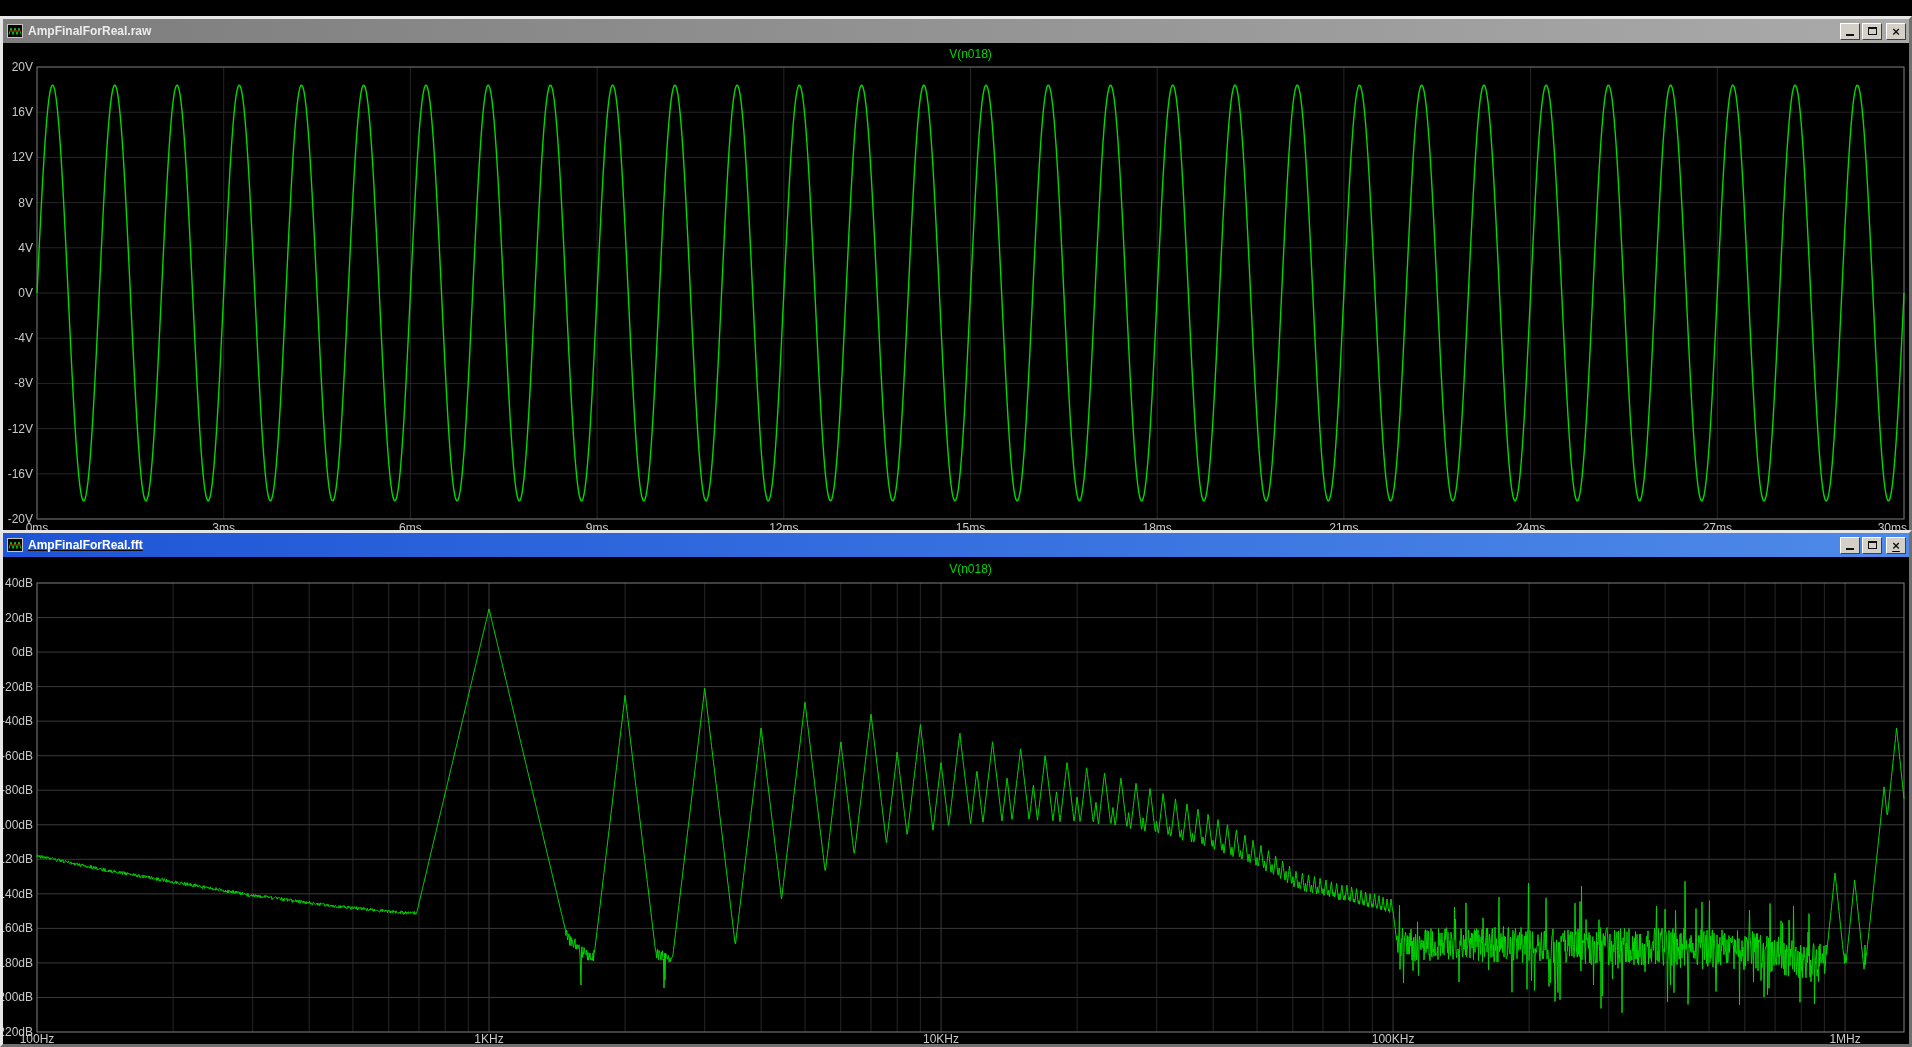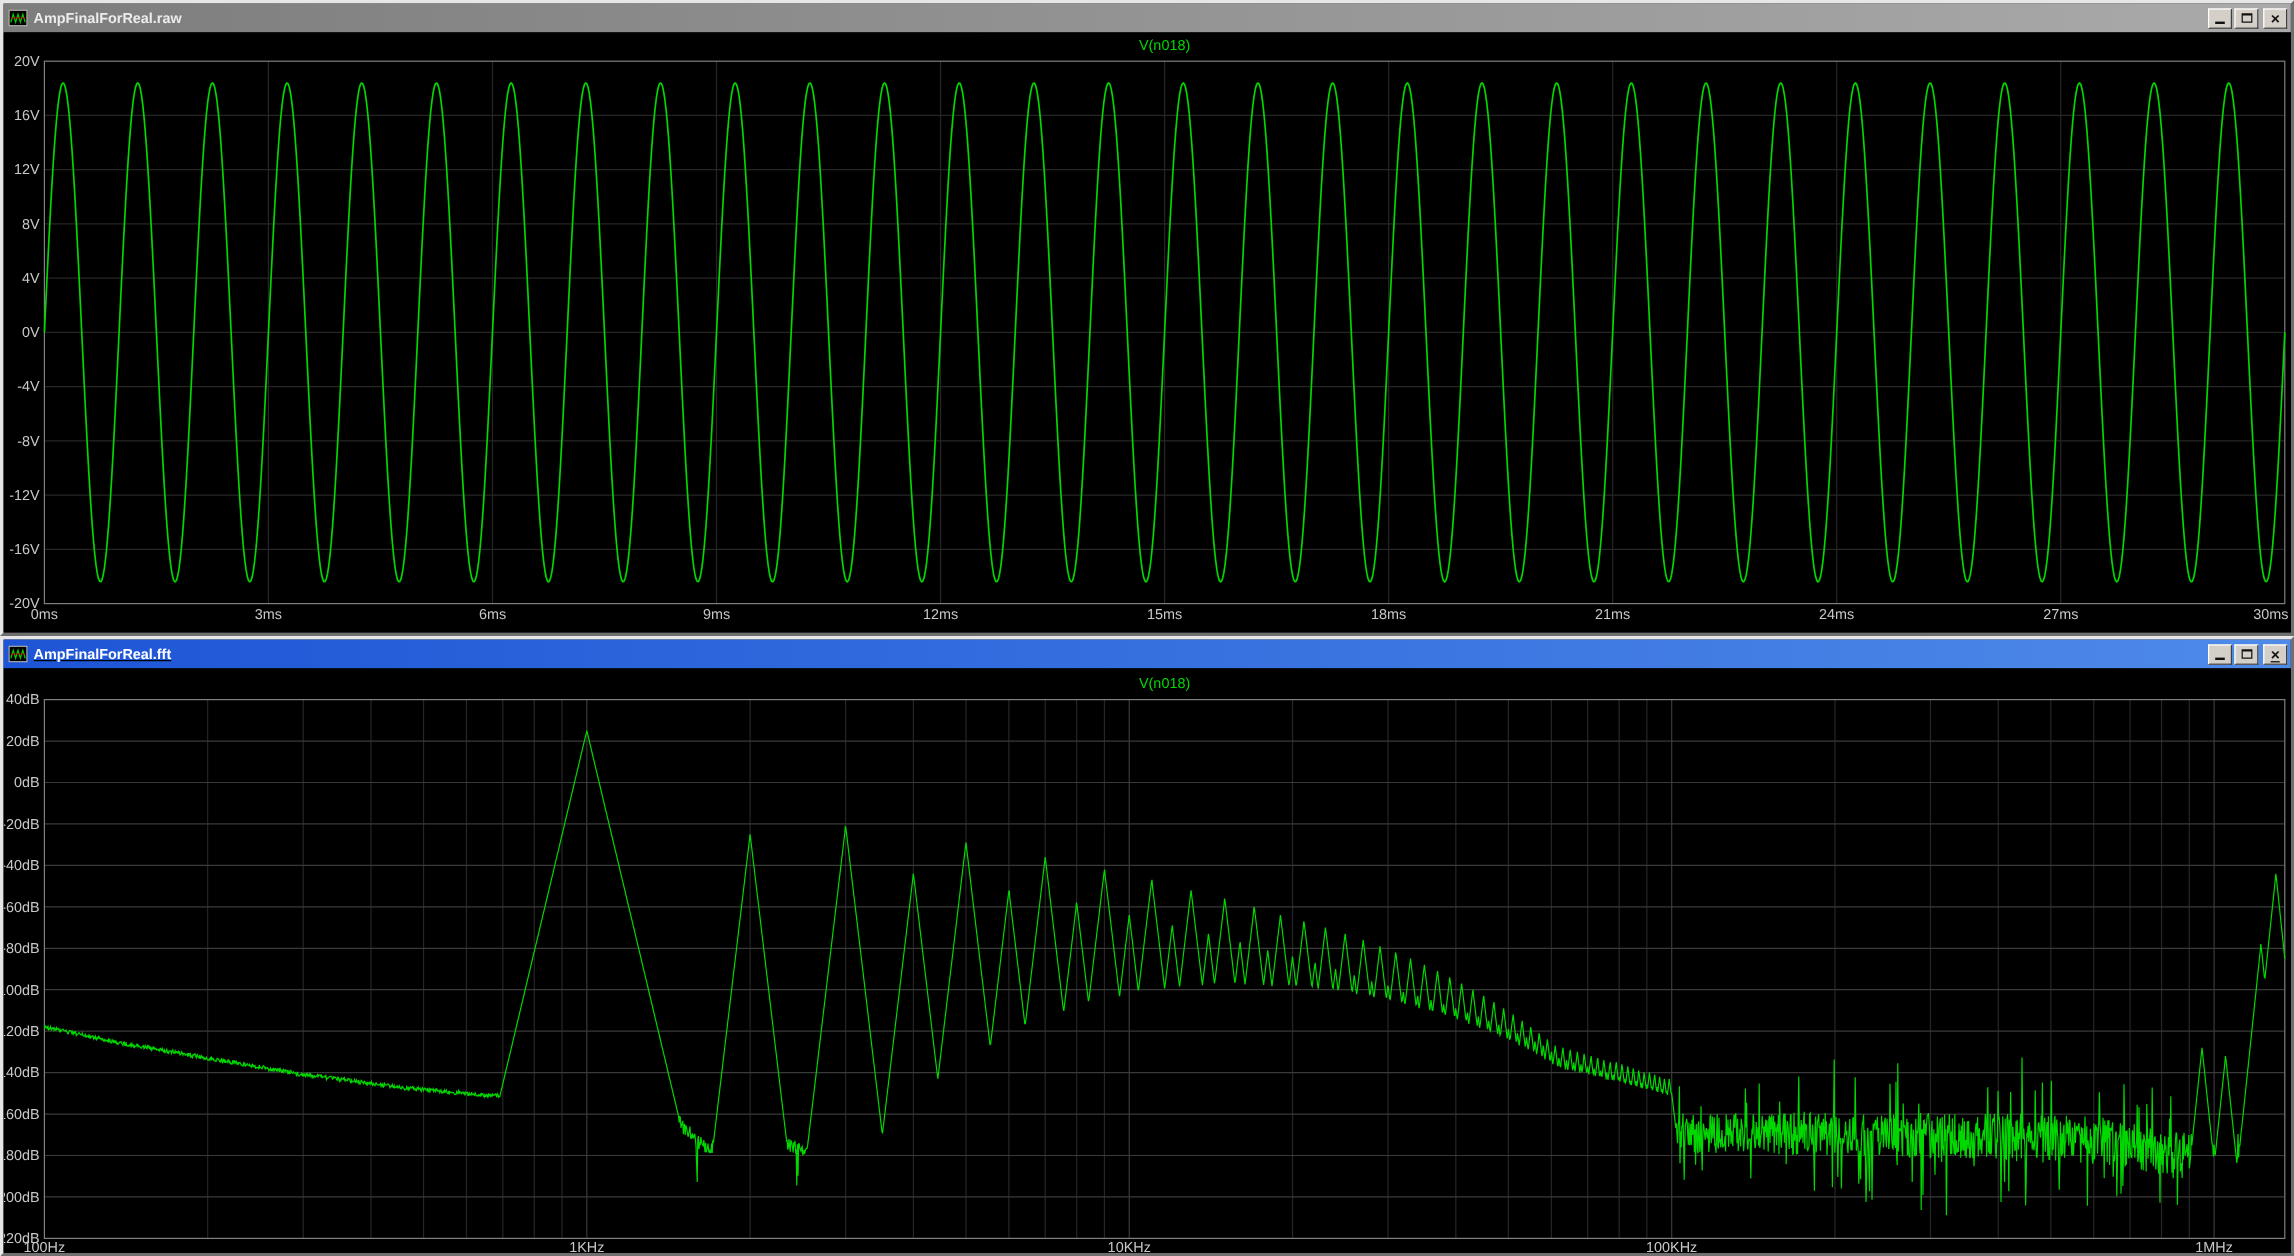--- a/index.html
+++ b/index.html
@@ -5,21 +5,21 @@
   html,body{margin:0;padding:0;}
   body{
     width:1912px;height:1047px;position:relative;overflow:hidden;
     background:#000;font-family:"Liberation Sans",sans-serif;
   }
   .window{
     position:absolute;left:0;width:1912px;box-sizing:border-box;
     display:flex;flex-direction:column;background:#000;
     border:3px solid;border-color:#e6e6e6 #6f6f6f #6f6f6f #e6e6e6;
   }
-  #win-raw{top:0;height:530px;}
+  #win-raw{top:16px;height:530px;}
   #win-fft{top:530px;height:517px;text-decoration:underline;}
   .titlebar{
     height:24px;flex:0 0 24px;display:flex;align-items:center;
     gap:5px;padding:0 3px 0 4px;user-select:none;
   }
   .titlebar.inactive{background:linear-gradient(to right,var(--tb-in-1),var(--tb-in-2));color:#ececec;}
   .titlebar.active{background:linear-gradient(to right,var(--tb-ac-1),var(--tb-ac-2));color:#fff;}
   .tb-icon{width:16px;height:14px;flex:0 0 16px;}
   .tb-title{flex:1;font-size:12px;font-weight:bold;white-space:nowrap;overflow:hidden;}
   .tb-buttons{display:flex;gap:2px;align-items:center;}

